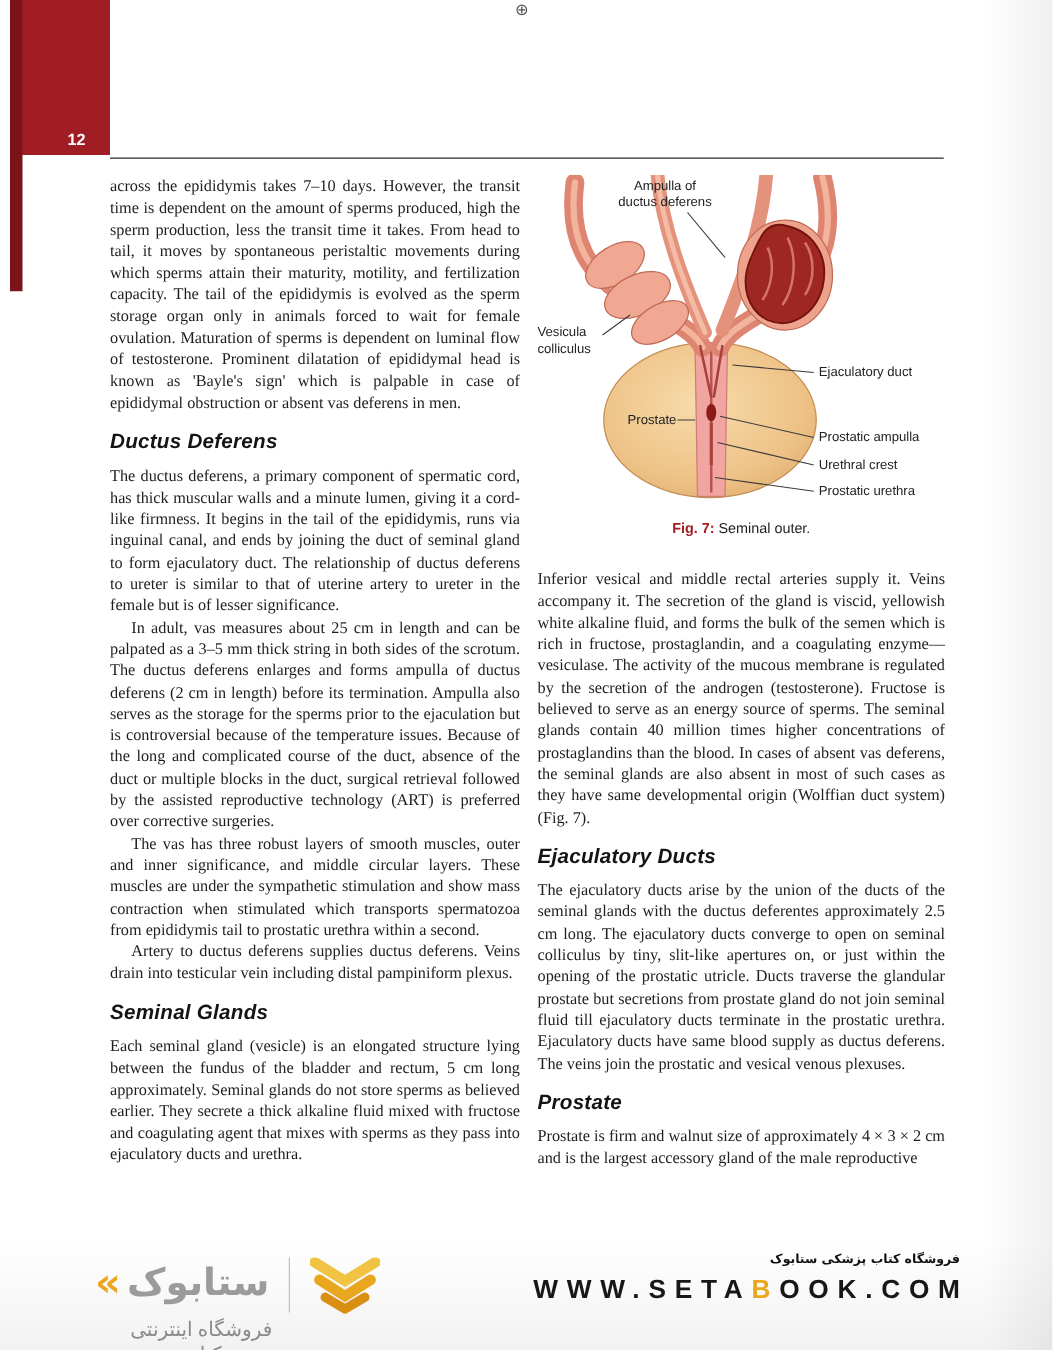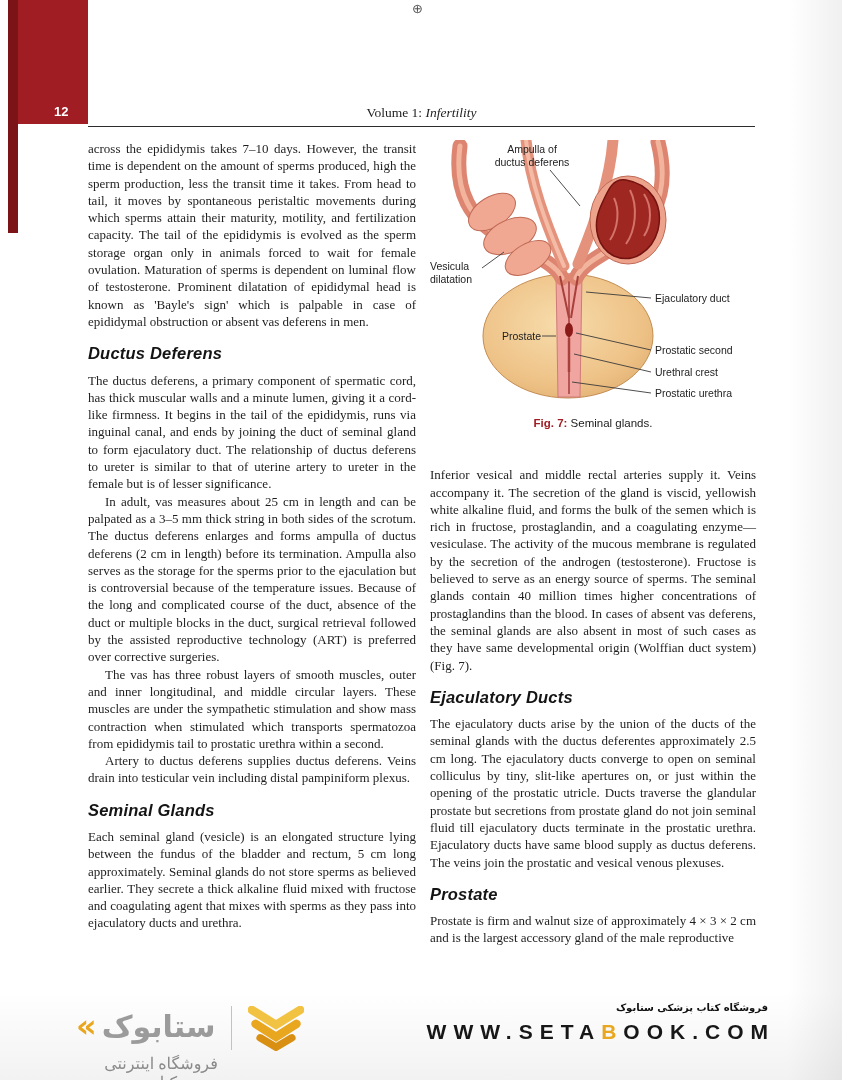--- a/index.html
+++ b/index.html
@@ -39,21 +39,21 @@
   }
 
   .figure-wrap { position:relative; width:326px; height:265px; }
   .figure-wrap svg.art { position:absolute; inset:0; }
   .fig-label { position:absolute; font-family:"Liberation Sans", sans-serif;
                font-size:10.5px; line-height:12.5px; color:#222; text-align:left; }
   .fig-label .ln { display:block; }
   .fig-caption { text-align:center; font-family:"Liberation Sans", sans-serif;
                  font-size:11.5px; color:#1c1c1c; margin-top:10px; }
   .fig-caption .fig-no { font-weight:bold; color:#a01d23; }
-  .after-fig { margin-top:34px; }
+  .after-fig { margin-top:22px; }
 
   .footer { position:absolute; left:0; top:992px; width:842px; height:88px;
             background:linear-gradient(#ffffff, #f2f2f2); }
   .logo-left { position:absolute; left:76px; top:12px; display:flex; align-items:flex-start; }
   .logo-mark { color:#e9a61f; font-size:32px; font-weight:bold; line-height:44px;
                font-family:"DejaVu Sans", sans-serif; }
   .logo-fa   { color:#9b9b9b; font-size:30px; font-weight:bold; line-height:46px;
                font-family:"DejaVu Sans", sans-serif; margin-left:5px;text-align:center; }
   .logo-sub  { position:absolute; left:96px; top:62px; width:130px; text-align:center;
                color:#8a8a8a; font-size:16px; font-family:Liberation Serif, serif; }
@@ -74,29 +74,28 @@
 <body>
 
 <div class="page">
 
   <div class="reg-mark">⊕</div>
 
   <div class="red-block"></div>
   <div class="spine"></div>
   <div class="page-num">12</div>
 
-  <div class="running-head"><span>Volume 1: </span><span class="it">Infertility</span></div>
   <div class="head-rule"></div>
 
   <div class="col col-left">
     <p>across the epididymis takes 7–10 days. However, the transit time is dependent on the amount of sperms produced, high the sperm production, less the transit time it takes. From head to tail, it moves by spontaneous peristaltic movements during which sperms attain their maturity, motility, and fertilization capacity. The tail of the epididymis is evolved as the sperm storage organ only in animals forced to wait for female ovulation. Maturation of sperms is dependent on luminal flow of testosterone. Prominent dilatation of epididymal head is known as 'Bayle's sign' which is palpable in case of epididymal obstruction or absent vas deferens in men.</p>
     <h2 class="sec">Ductus Deferens</h2>
     <p>The ductus deferens, a primary component of spermatic cord, has thick muscular walls and a minute lumen, giving it a cord-like firmness. It begins in the tail of the epididymis, runs via inguinal canal, and ends by joining the duct of seminal gland to form ejaculatory duct. The relationship of ductus deferens to ureter is similar to that of uterine artery to ureter in the female but is of lesser significance.</p>
     <p class="indent">In adult, vas measures about 25 cm in length and can be palpated as a 3–5 mm thick string in both sides of the scrotum. The ductus deferens enlarges and forms ampulla of ductus deferens (2 cm in length) before its termination. Ampulla also serves as the storage for the sperms prior to the ejaculation but is controversial because of the temperature issues. Because of the long and complicated course of the duct, absence of the duct or multiple blocks in the duct, surgical retrieval followed by the assisted reproductive technology (ART) is preferred over corrective surgeries.</p>
-    <p class="indent">The vas has three robust layers of smooth muscles, outer and inner longitudinal, and middle circular layers. These muscles are under the sympathetic stimulation and show mass contraction when stimulated which transports spermatozoa from epididymis tail to prostatic urethra within a second.</p>
+    <p class="indent">The vas has three robust layers of smooth muscles, outer and inner significance, and middle circular layers. These muscles are under the sympathetic stimulation and show mass contraction when stimulated which transports spermatozoa from epididymis tail to prostatic urethra within a second.</p>
     <p class="indent">Artery to ductus deferens supplies ductus deferens. Veins drain into testicular vein including distal pampiniform plexus.</p>
     <h2 class="sec">Seminal Glands</h2>
     <p>Each seminal gland (vesicle) is an elongated structure lying between the fundus of the bladder and rectum, 5 cm long approximately. Seminal glands do not store sperms as believed earlier. They secrete a thick alkaline fluid mixed with fructose and coagulating agent that mixes with sperms as they pass into ejaculatory ducts and urethra.</p>
   </div>
 
   <div class="col col-right">
 
     <div class="figure-wrap">
       <svg class="art" viewBox="0 0 326 265" width="326" height="265">
         <defs>
@@ -148,30 +147,30 @@
           <path d="M221,253 L142,242"></path>
         </g>
       </svg>
 
       <div class="fig-label" style="left:58px; top:3px; width:88px; text-align:center;">
         <span class="ln">Ampulla of</span>
         <span class="ln">ductus deferens</span>
       </div>
       <div class="fig-label" style="left:0px; top:120px; width:56px; text-align:left;">
         <span class="ln">Vesicula</span>
-        <span class="ln">dilatation</span>
+        <span class="ln">colliculus</span>
       </div>
       <div class="fig-label" style="left:72px; top:190px;">Prostate</div>
       <div class="fig-label" style="left:225px; top:152px;">Ejaculatory duct</div>
-      <div class="fig-label" style="left:225px; top:204px;">Prostatic second</div>
+      <div class="fig-label" style="left:225px; top:204px;">Prostatic ampulla</div>
       <div class="fig-label" style="left:225px; top:226px;">Urethral crest</div>
       <div class="fig-label" style="left:225px; top:247px;">Prostatic urethra</div>
     </div>
 
-    <div class="fig-caption"><span class="fig-no">Fig. 7:</span><span> Seminal glands.</span></div>
+    <div class="fig-caption"><span class="fig-no">Fig. 7:</span><span> Seminal outer.</span></div>
 
     <p class="after-fig">Inferior vesical and middle rectal arteries supply it. Veins accompany it. The secretion of the gland is viscid, yellowish white alkaline fluid, and forms the bulk of the semen which is rich in fructose, prostaglandin, and a coagulating enzyme—vesiculase. The activity of the mucous membrane is regulated by the secretion of the androgen (testosterone). Fructose is believed to serve as an energy source of sperms. The seminal glands contain 40 million times higher concentrations of prostaglandins than the blood. In cases of absent vas deferens, the seminal glands are also absent in most of such cases as they have same developmental origin (Wolffian duct system) (Fig. 7).</p>
     <h2 class="sec">Ejaculatory Ducts</h2>
     <p>The ejaculatory ducts arise by the union of the ducts of the seminal glands with the ductus deferentes approximately 2.5 cm long. The ejaculatory ducts converge to open on seminal colliculus by tiny, slit-like apertures on, or just within the opening of the prostatic utricle. Ducts traverse the glandular prostate but secretions from prostate gland do not join seminal fluid till ejaculatory ducts terminate in the prostatic urethra. Ejaculatory ducts have same blood supply as ductus deferens. The veins join the prostatic and vesical venous plexuses.</p>
     <h2 class="sec">Prostate</h2>
     <p>Prostate is firm and walnut size of approximately 4 × 3 × 2 cm and is the largest accessory gland of the male reproductive</p>
   </div>
 
   <div class="footer">
     <div class="logo-left">

